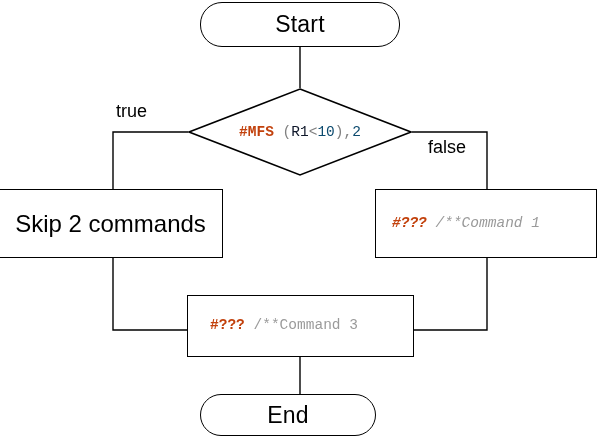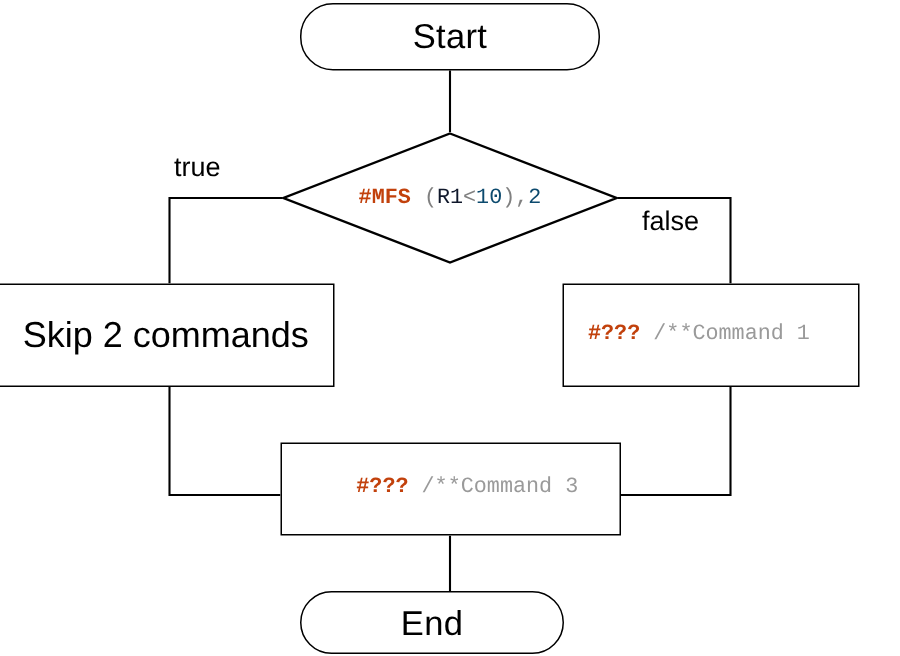--- a/index.html
+++ b/index.html
@@ -63,31 +63,32 @@
     height: 69px;
   }
   #node-skip .label {
     font-family: "Liberation Sans", sans-serif;
     font-size: 24px;
     color: #000000;
   }
   #node-commands12 {
     left: 375px;
     top: 189px;
-    width: 198px;
+    width: 222px;
     height: 69px;
     justify-content: flex-start;
     align-items: center;
+    font-style: italic;
   }
   #node-command3 {
     left: 187px;
     top: 295px;
     width: 227px;
     height: 62px;
-    justify-content: center;
+    justify-content: flex-start;
     align-items: center;
   }
   .code-block {
     padding-left: 16px;
     line-height: 1.45;
   }
   #node-command3 .code-block {
     padding-left: 22px;
   }
   .code-line {

